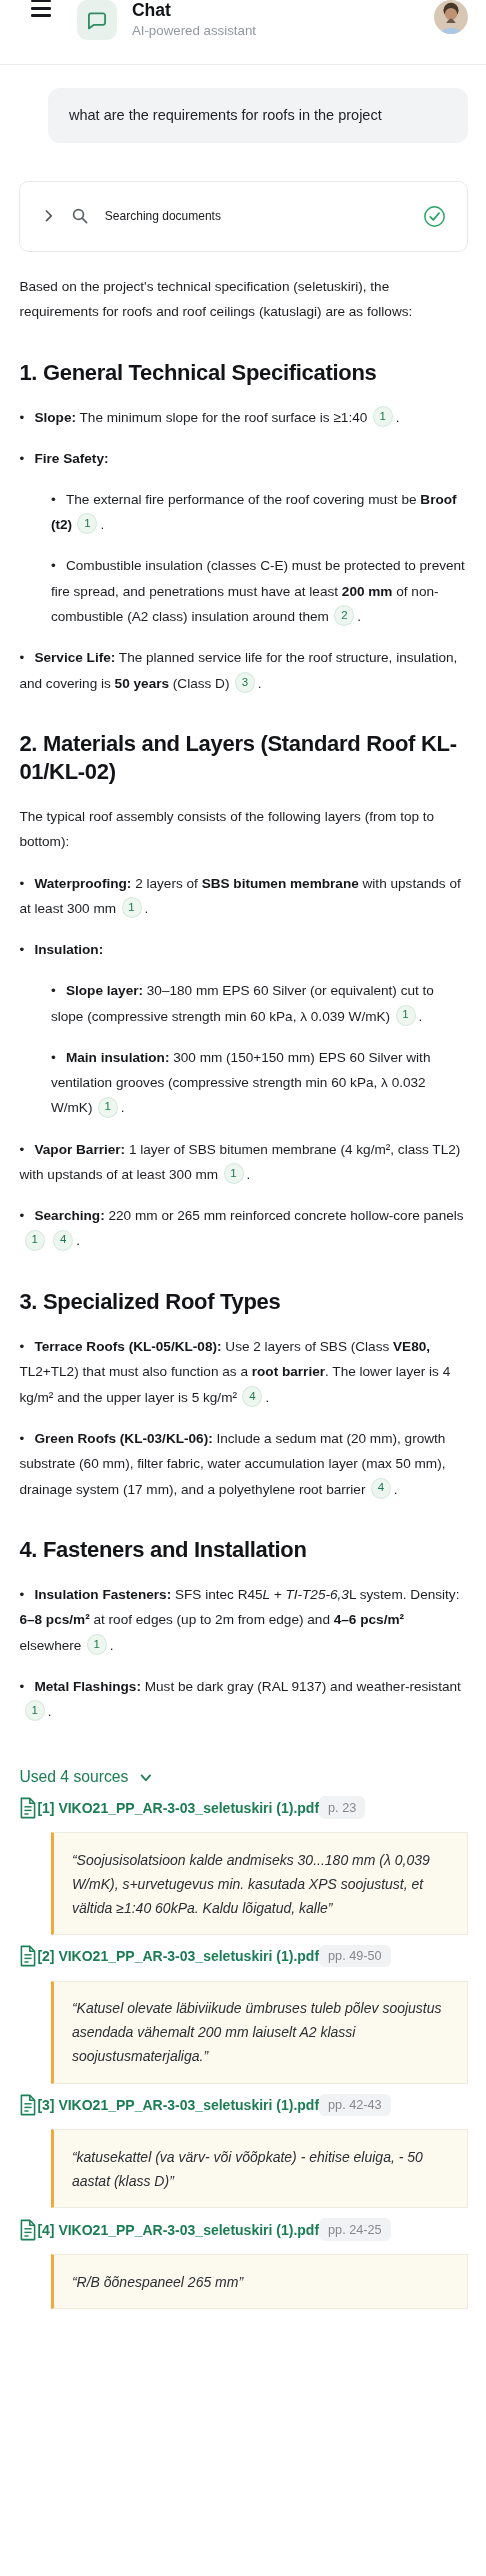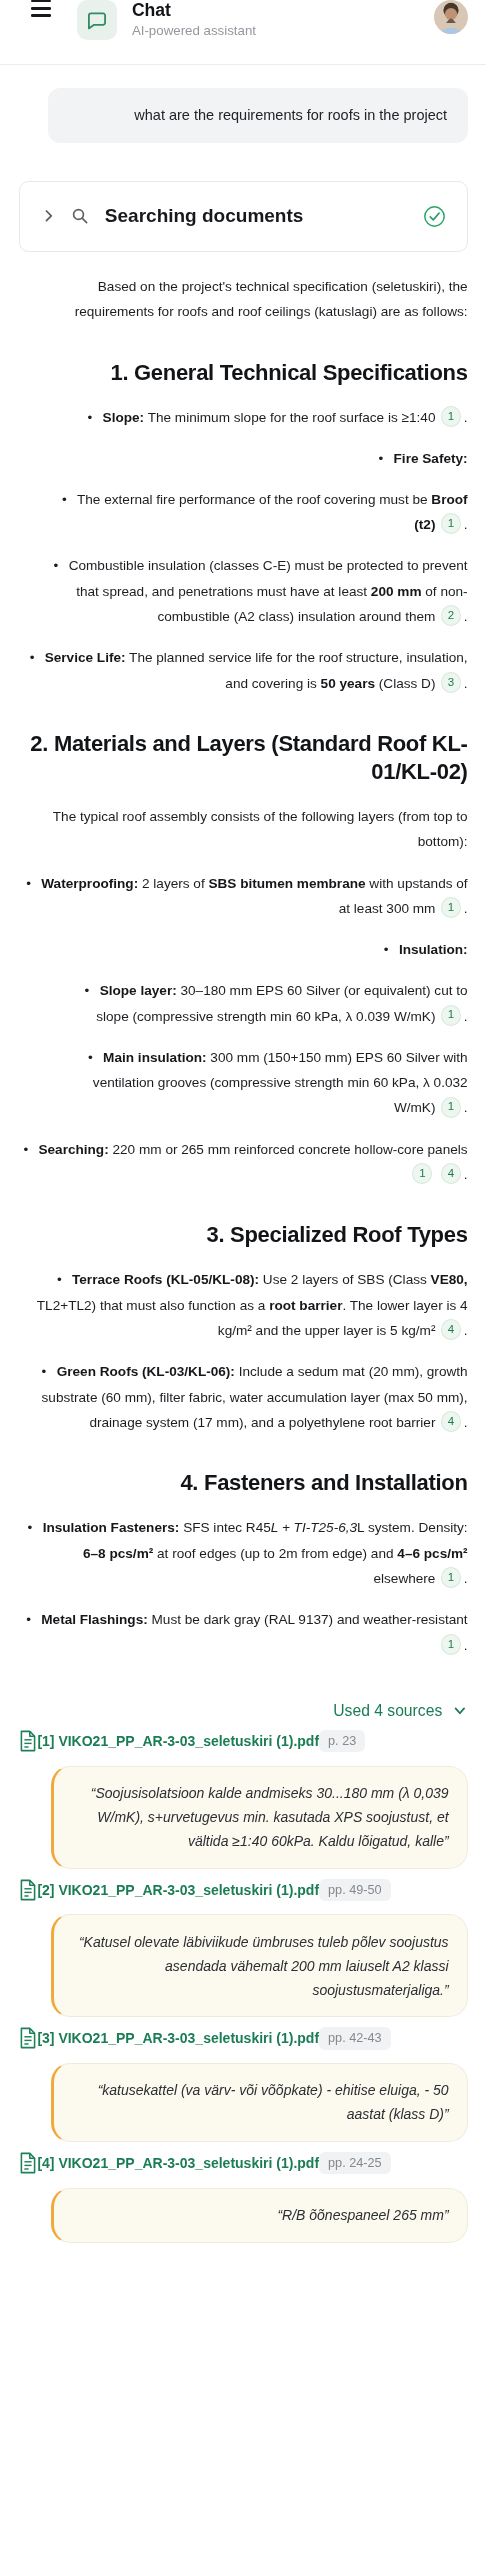--- a/index.html
+++ b/index.html
@@ -26,21 +26,21 @@
     width: 40px; height: 40px; border-radius: 10.3px;
     background: #e9f1ec; display: flex; align-items: center; justify-content: center;
     margin-left: 25.4px;
   }
   .header-titles { margin-left: 14.5px; }
   .header-title { font-size: 17.6px; font-weight: 700; color: #121417; line-height: 1.15; }
   .header-subtitle { font-size: 13.3px; color: #93989e; margin-top: 3px; }
   .avatar { margin-left: auto; width: 34px; height: 34px; border-radius: 50%; overflow: hidden; flex: 0 0 auto; cursor: pointer; }
 
   
-  .chat { padding: 0 19.4px 36px; text-align: right; }
+  .chat { padding: 0 19.4px 36px; }
 
   .user-bubble {
     margin: 23px 0 0 29px;
     background: #f2f3f4;
     border-radius: 12px;
     padding: 19.4px 20.6px;
     font-size: 14.5px;
     color: #202328;
   }
 
@@ -50,21 +50,21 @@
     border-radius: 9.7px;
     height: 71px;
     display: flex;
     align-items: center;
     padding: 0 20.6px;
     background: #fff;
     cursor: pointer;
   }
   .search-pill .chev { display: flex; margin-right: 14.5px; }
   .search-pill .mag { display: flex; margin-right: 15.7px; }
-  .search-pill .label { font-size: 19px; font-weight: 700; color: #17191c; }
+  .search-pill .label { font-size: 12px; font-weight: 400; color: #17191c; }
   .search-pill .done { margin-left: auto; display: flex; }
 
   
   .answer { margin-top: 22px; }
   .answer .p, .answer .li1 { font-size: 13.6px; line-height: 25.4px; margin: 15.7px 0; color: #1c1e22; }
   .answer .li2 { font-size: 13.6px; line-height: 25.4px; margin: 15.7px 0 15.7px 31.5px; color: #1c1e22; }
   .answer .h2 {
     font-size: 22px; font-weight: 700; letter-spacing: -0.3px;
     line-height: 28px; color: #121417; margin: 34px 0 18px;
   }
@@ -91,21 +91,21 @@
   .source-link { font-size: 14px; font-weight: 600; color: #1b7d54; text-decoration: none; cursor: pointer; white-space: nowrap; }
   .page-badge {
     background: #f1f2f3; color: #85898f; font-size: 12.7px;
     border-radius: 6px; padding: 4.2px 9px; white-space: nowrap;
   }
   .quote {
     margin: 13.3px 0 0 31.5px;
     background: #fcf9ee;
     border: 0.6px solid #f0ecdd;
     border-left: 3.6px solid #f2a93b;
-    border-radius: 19px;
+    border-radius: 0;
     padding: 14.5px 18px;
     font-style: italic;
     font-size: 14px;
     line-height: 24px;
     color: #2b2e33;
   }
 </style>
 </head>
 <body>
 
@@ -159,28 +159,29 @@
         </svg>
     </span>
   </div>
 
   <div class="answer" id="answer-blocks">
       <p class="p"><span>Based on the project's technical specification (seletuskiri), the requirements for roofs and roof ceilings (katuslagi) are as follows:</span></p>
       <div class="h2">1. General Technical Specifications</div>
       <p class="li1"><span class="bullet">•</span><strong>Slope:</strong><span> The minimum slope for the roof surface is ≥1:40</span><span class="cite">1</span><span>.</span></p>
       <p class="li1"><span class="bullet">•</span><strong>Fire Safety:</strong></p>
       <p class="li2"><span class="bullet">•</span><span>The external fire performance of the roof covering must be </span><strong>Broof (t2)</strong><span class="cite">1</span><span>.</span></p>
-      <p class="li2"><span class="bullet">•</span><span>Combustible insulation (classes C-E) must be protected to prevent that spread, and penetrations must have at least </span><strong>200 mm</strong><span> of non-combustible (A2 class) insulation around them</span><span class="cite">2</span><span>.</span></p>
+      <p class="li2"><span class="bullet">•</span><span>Combustible insulation (classes C-E) must be protected to prevent fire spread, and penetrations must have at least </span><strong>200 mm</strong><span> of non-combustible (A2 class) insulation around them</span><span class="cite">2</span><span>.</span></p>
       <p class="li1"><span class="bullet">•</span><strong>Service Life:</strong><span> The planned service life for the roof structure, insulation, and covering is </span><strong>50 years</strong><span> (Class D)</span><span class="cite">3</span><span>.</span></p>
       <div class="h2">2. Materials and Layers (Standard Roof KL-01/KL-02)</div>
       <p class="p"><span>The typical roof assembly consists of the following layers (from top to bottom):</span></p>
       <p class="li1"><span class="bullet">•</span><strong>Waterproofing:</strong><span> 2 layers of </span><strong>SBS bitumen membrane</strong><span> with upstands of at least 300 mm</span><span class="cite">1</span><span>.</span></p>
       <p class="li1"><span class="bullet">•</span><strong>Insulation:</strong></p>
       <p class="li2"><span class="bullet">•</span><strong>Slope layer:</strong><span> 30–180 mm EPS 60 Silver (or equivalent) cut to slope (compressive strength min 60 kPa, λ 0.039 W/mK)</span><span class="cite">1</span><span>.</span></p>
       <p class="li2"><span class="bullet">•</span><strong>Main insulation:</strong><span> 300 mm (150+150 mm) EPS 60 Silver with ventilation grooves (compressive strength min 60 kPa, λ 0.032 W/mK)</span><span class="cite">1</span><span>.</span></p>
+      <p class="li1"><span class="bullet">•</span><strong>Vapor Barrier:</strong><span> 1 layer of SBS bitumen membrane (4 kg/m², class TL2) with upstands of at least 300 mm</span><span class="cite">1</span><span>.</span></p>
       <p class="li1"><span class="bullet">•</span><strong>Searching:</strong><span> 220 mm or 265 mm reinforced concrete hollow-core panels</span><span class="cite">1</span><span class="cite">4</span><span>.</span></p>
       <div class="h2">3. Specialized Roof Types</div>
       <p class="li1"><span class="bullet">•</span><strong>Terrace Roofs (KL-05/KL-08):</strong><span> Use 2 layers of SBS (Class </span><strong>VE80,</strong><span> TL2+TL2) that must also function as a </span><strong>root barrier</strong><span>. The lower layer is 4 kg/m² and the upper layer is 5 kg/m²</span><span class="cite">4</span><span>.</span></p>
       <p class="li1"><span class="bullet">•</span><strong>Green Roofs (KL-03/KL-06):</strong><span> Include a sedum mat (20 mm), growth substrate (60 mm), filter fabric, water accumulation layer (max 50 mm), drainage system (17 mm), and a polyethylene root barrier</span><span class="cite">4</span><span>.</span></p>
       <div class="h2">4. Fasteners and Installation</div>
       <p class="li1"><span class="bullet">•</span><strong>Insulation Fasteners:</strong><span> SFS intec R45</span><em>L + TI-T25-6,3</em><span>L system. Density: </span><strong>6–8 pcs/m²</strong><span> at roof edges (up to 2m from edge) and </span><strong>4–6 pcs/m²</strong><span> elsewhere</span><span class="cite">1</span><span>.</span></p>
       <p class="li1"><span class="bullet">•</span><strong>Metal Flashings:</strong><span> Must be dark gray (RAL 9137) and weather-resistant</span><span class="cite">1</span><span>.</span></p>
     </div>
 
   <div class="sources-toggle">

